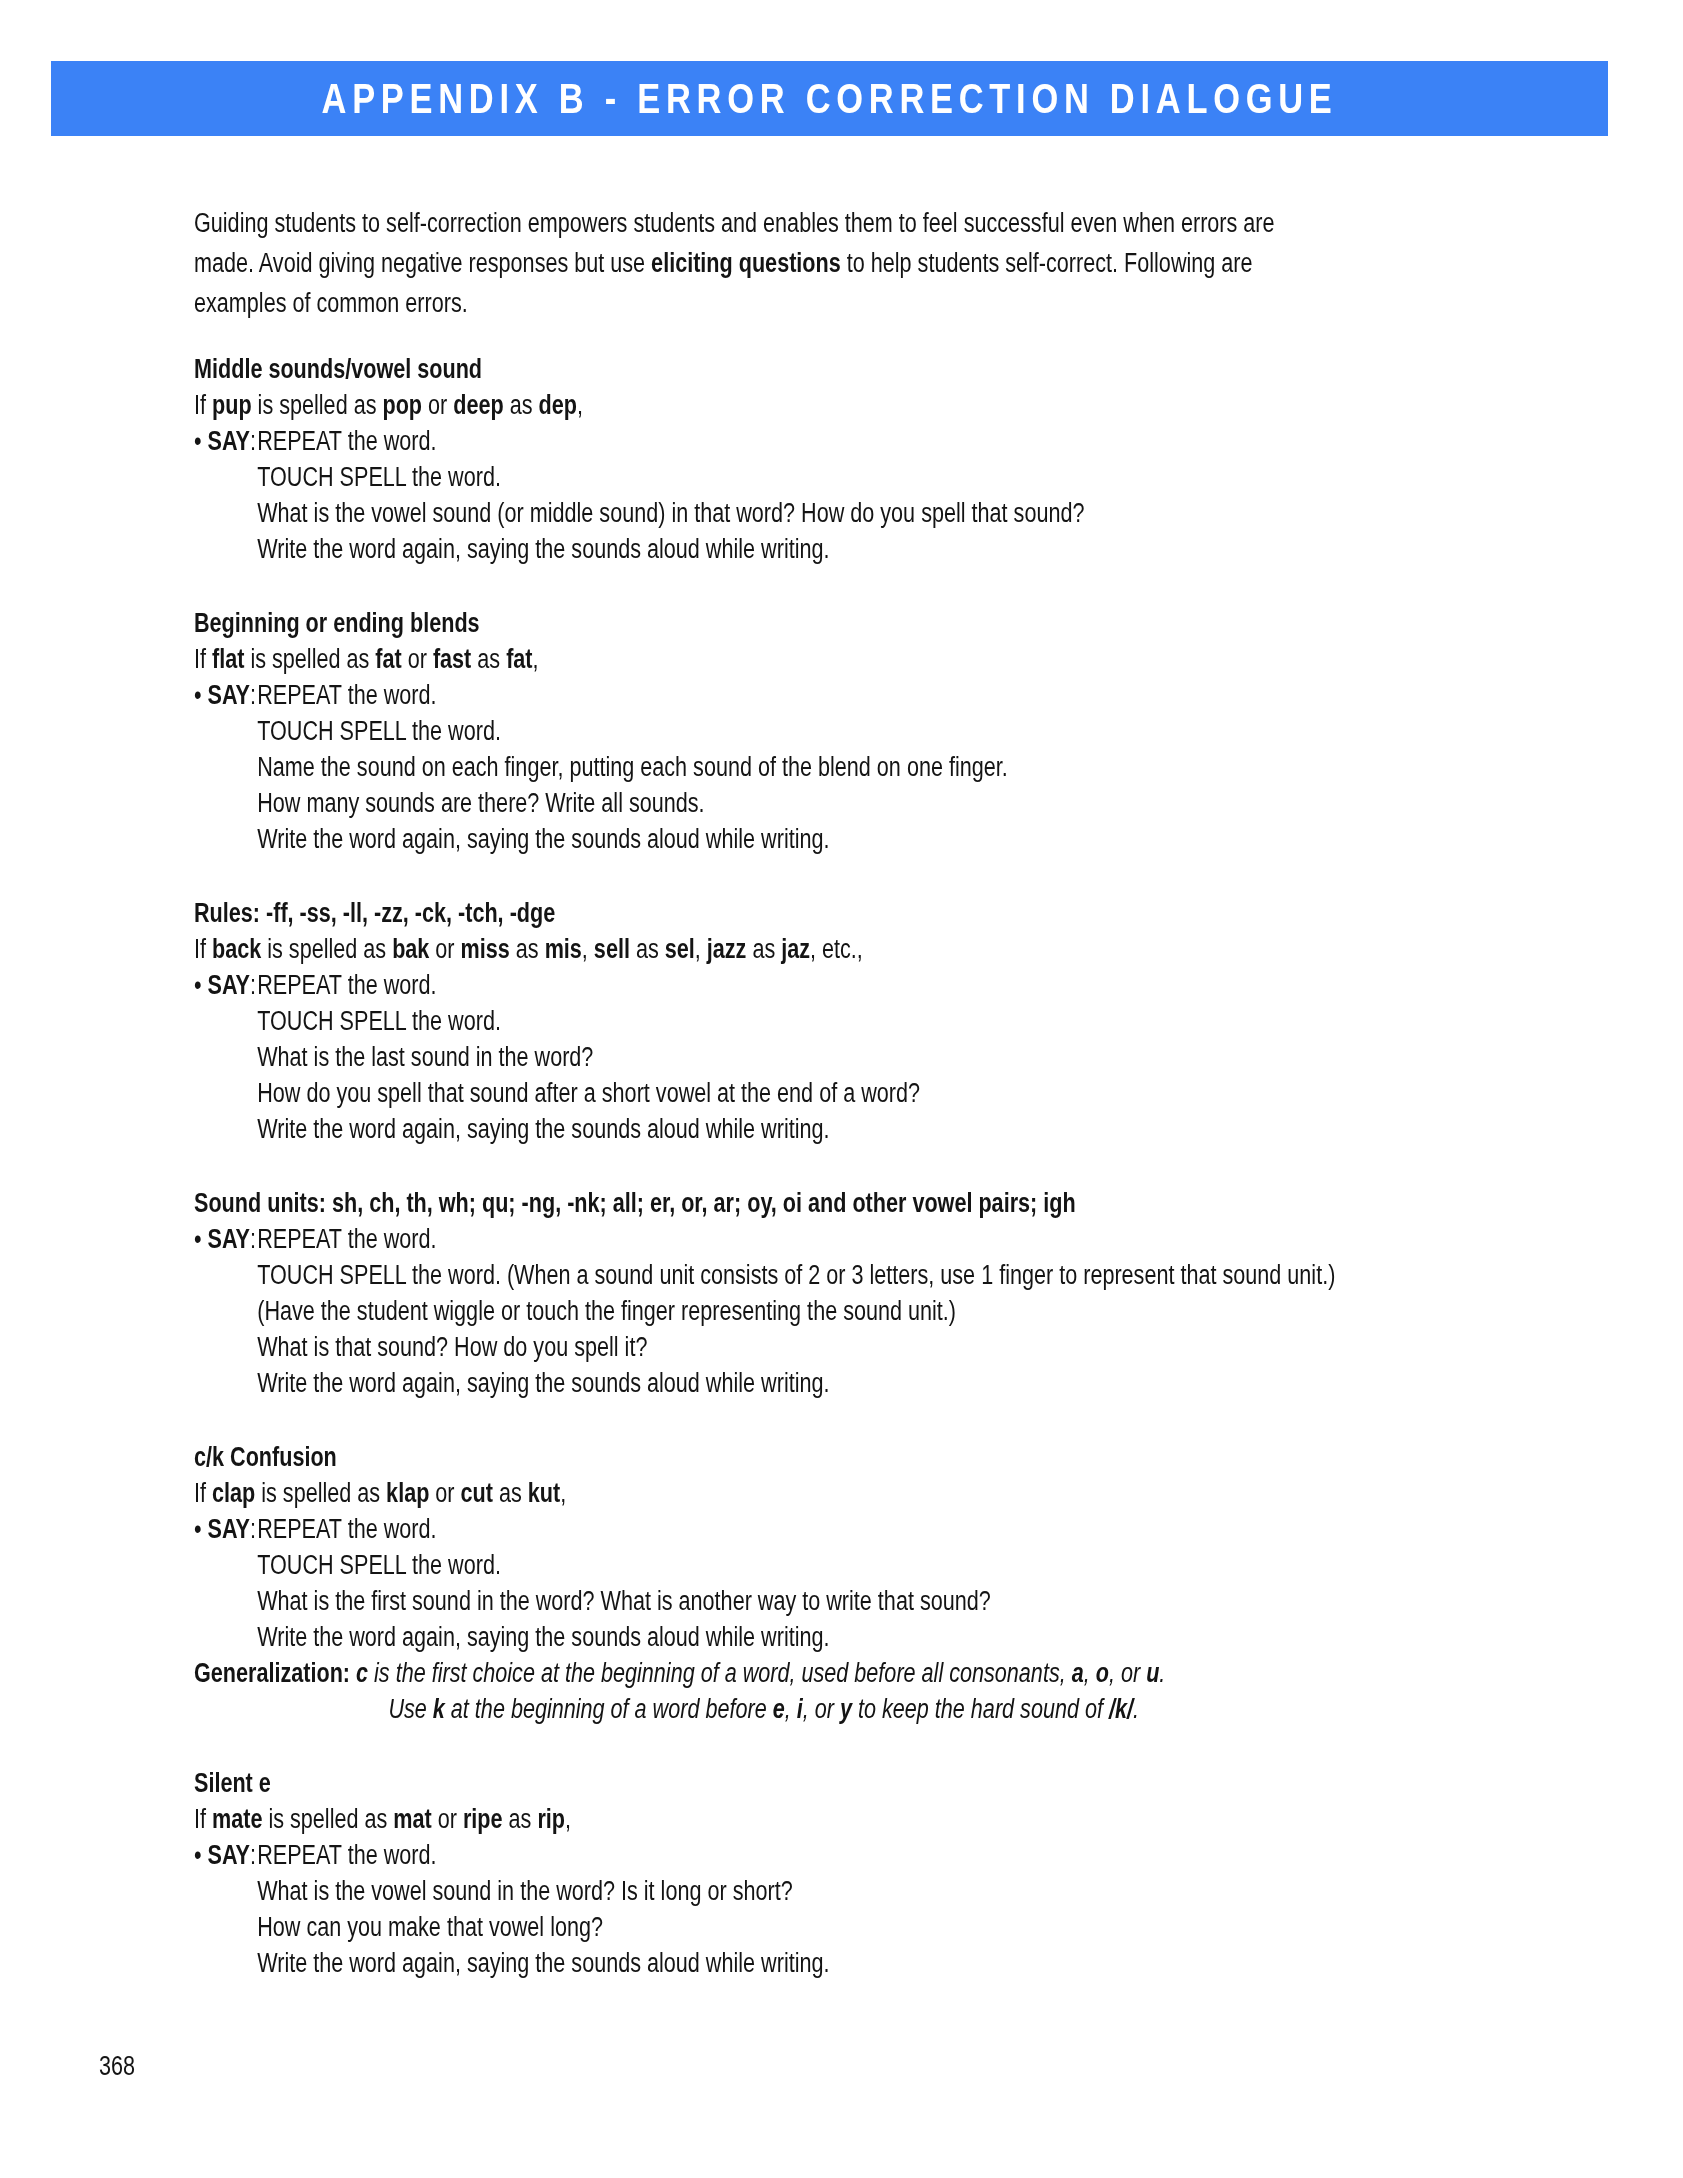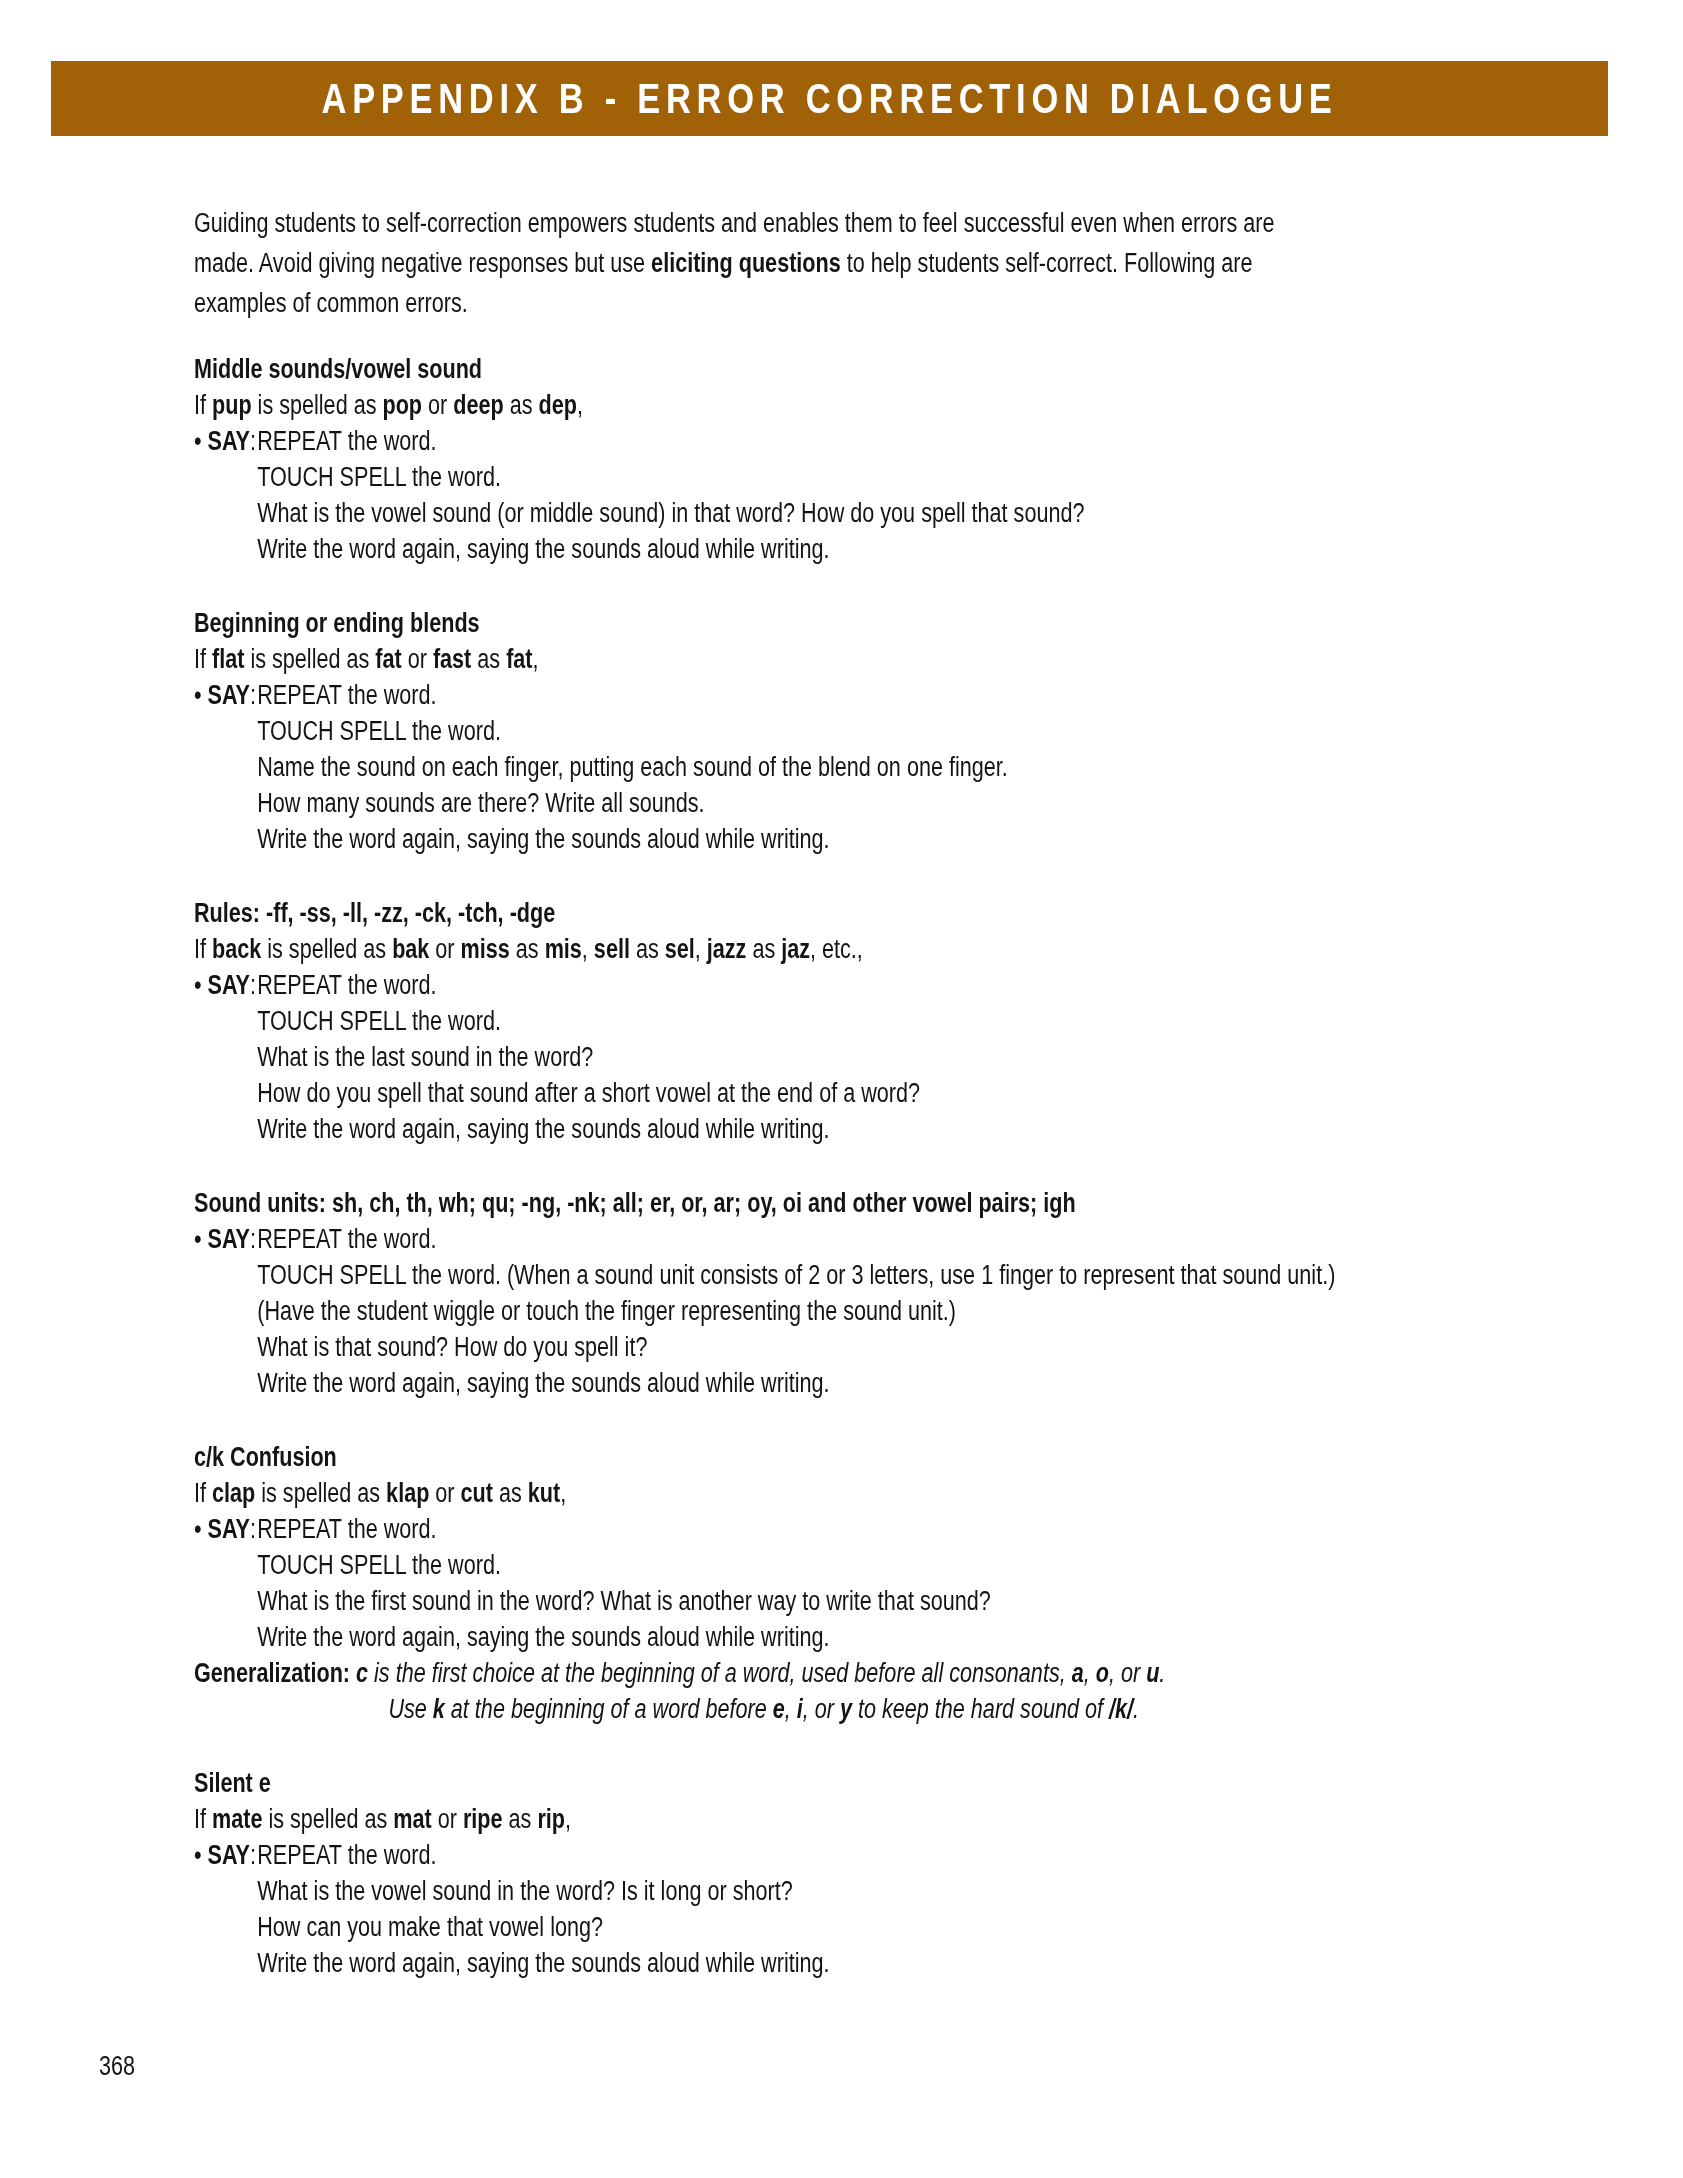--- a/index.html
+++ b/index.html
@@ -59,21 +59,21 @@
     top: 2051px;
     font-size: 27px;
     transform: scaleX(0.8);
     transform-origin: top left;
   }
 </style>
 </head>
 <body>
 
 <div class="page">
-  <div class="header-bar" id="header-bar" style="background: #a16207;">
+  <div class="header-bar" id="header-bar" style="background: #3b82f6;">
     <div class="header-title">APPENDIX B - ERROR CORRECTION DIALOGUE</div>
   </div>
   <div class="content">
     <div id="intro">
         <div class="intro-line"><span>Guiding students to self-correction empowers students and enables them to feel successful even when errors are</span></div>
         <div class="intro-line"><span>made. Avoid giving negative responses but use </span><span class="st-b">eliciting questions</span><span> to help students self-correct. Following are</span></div>
         <div class="intro-line"><span>examples of common errors.</span></div>
       </div>
     <div id="sections">
         <div class="section">

